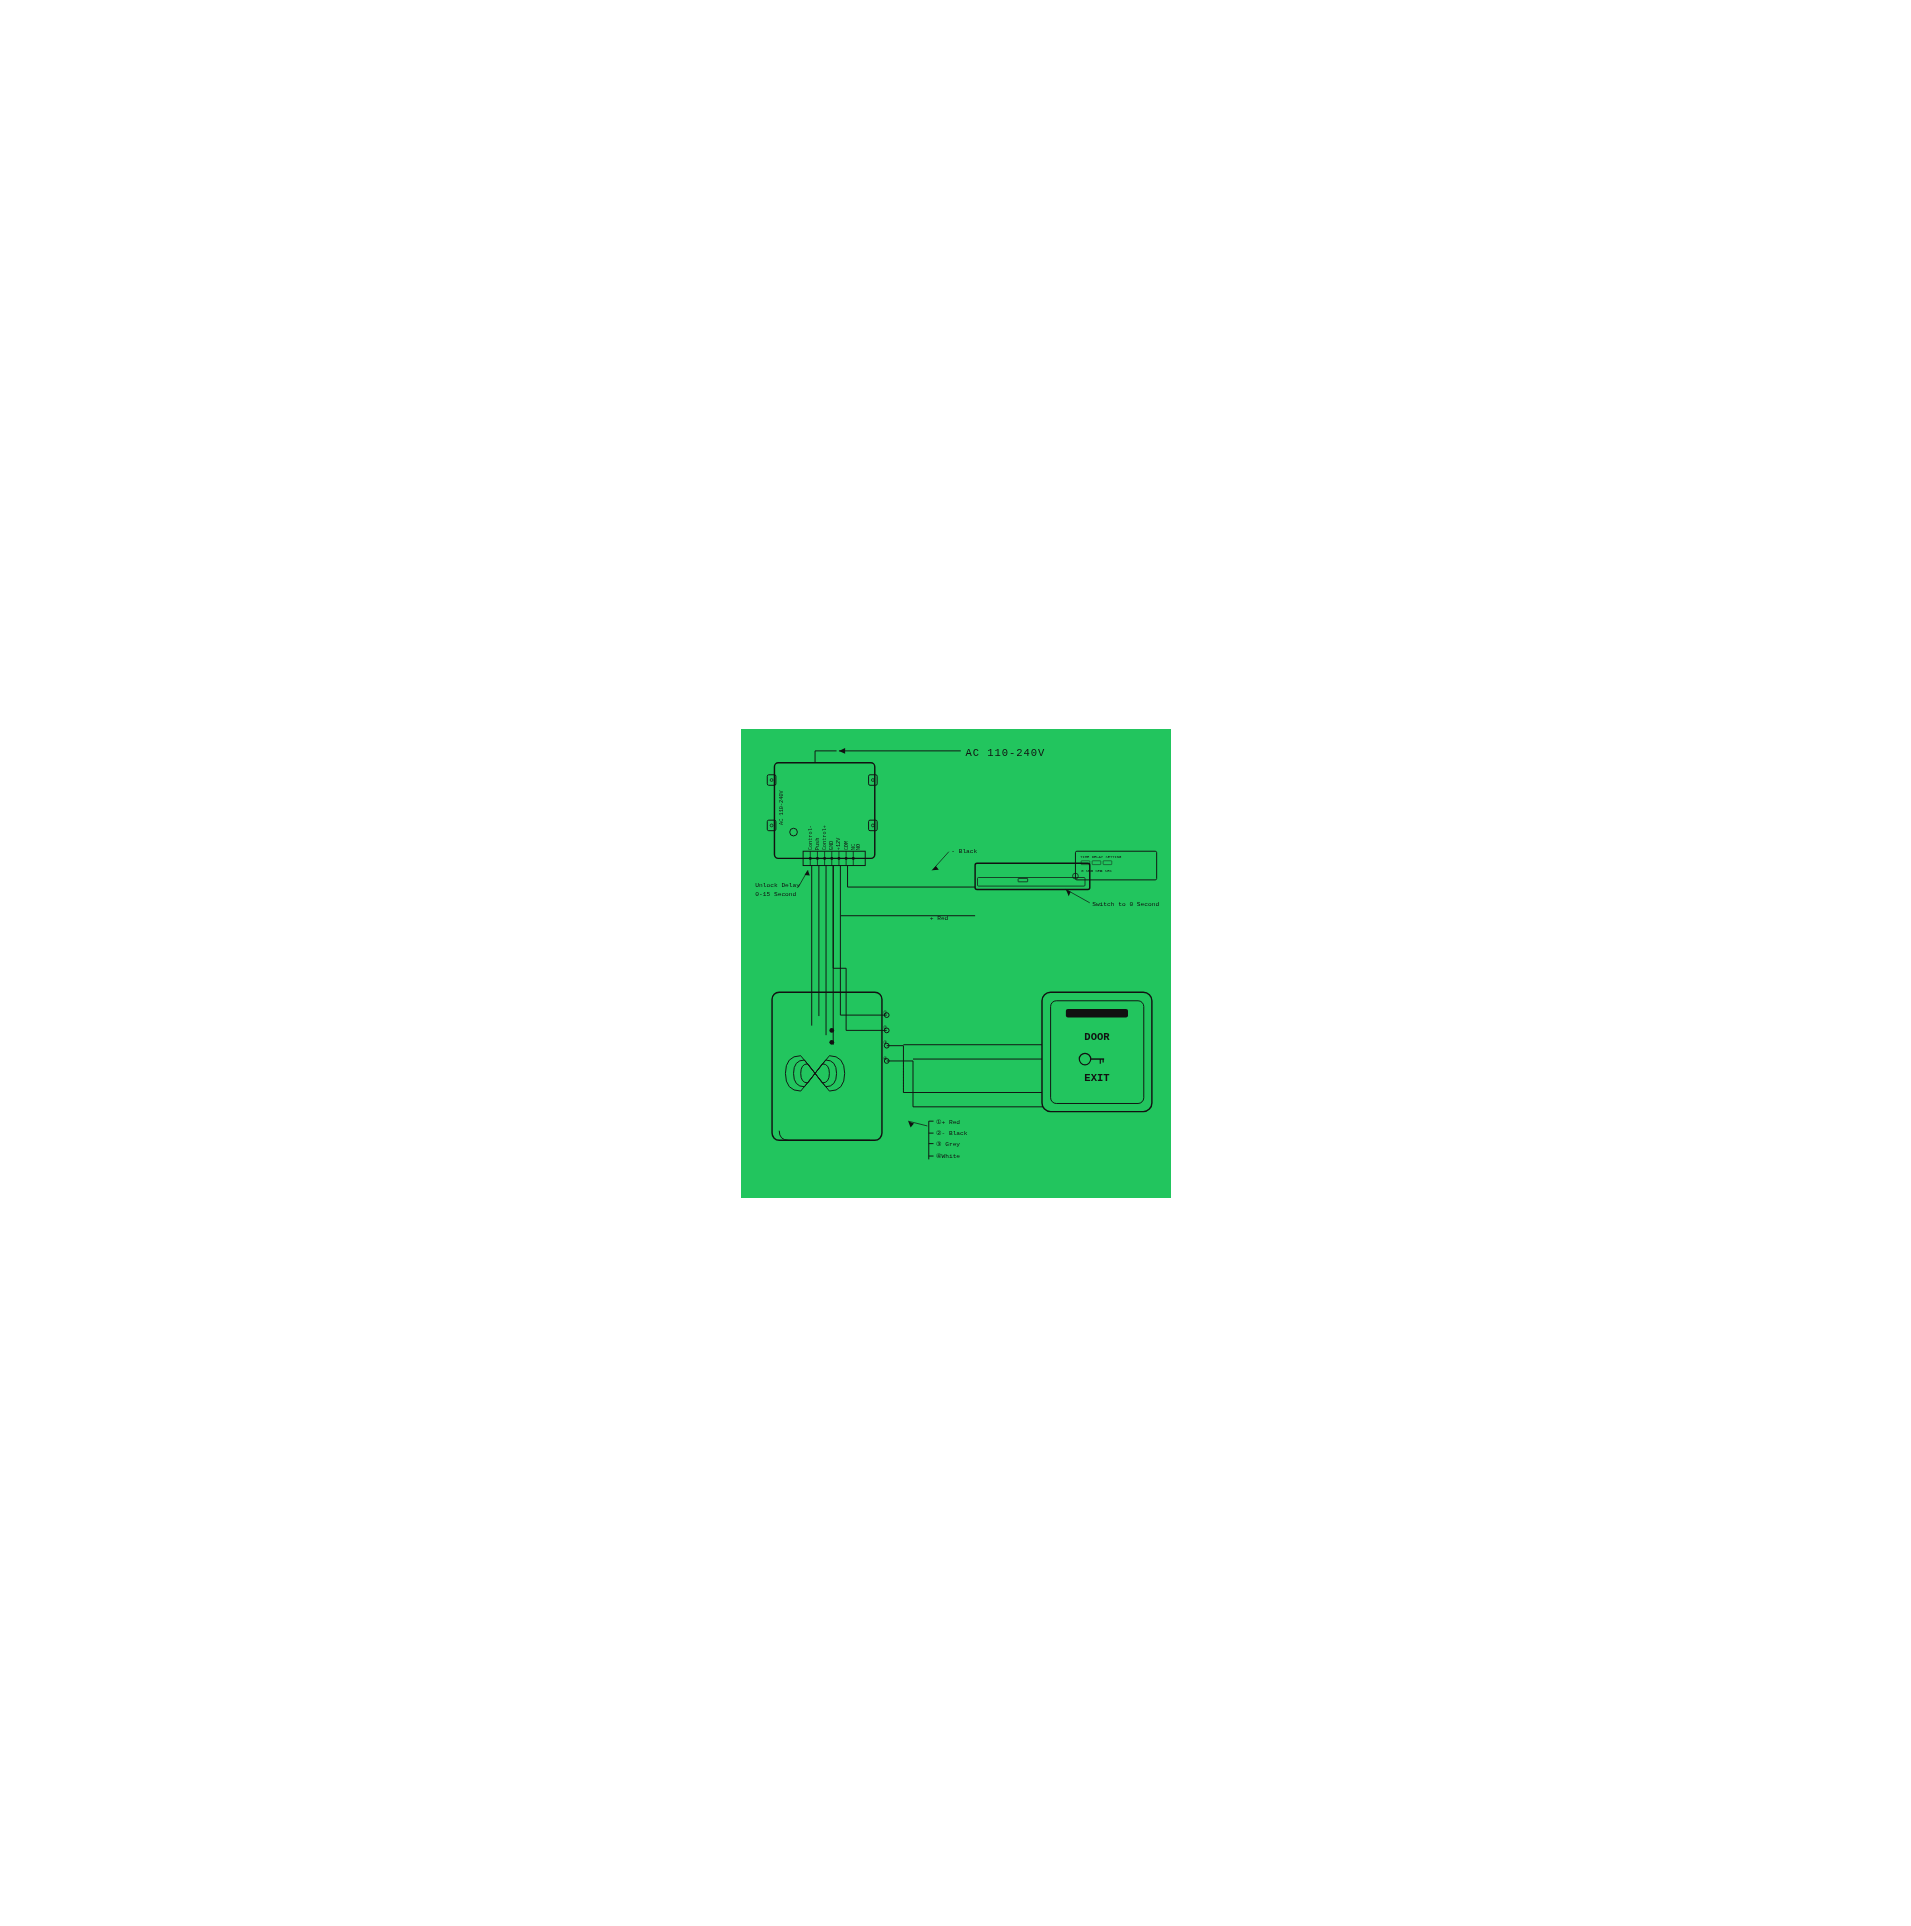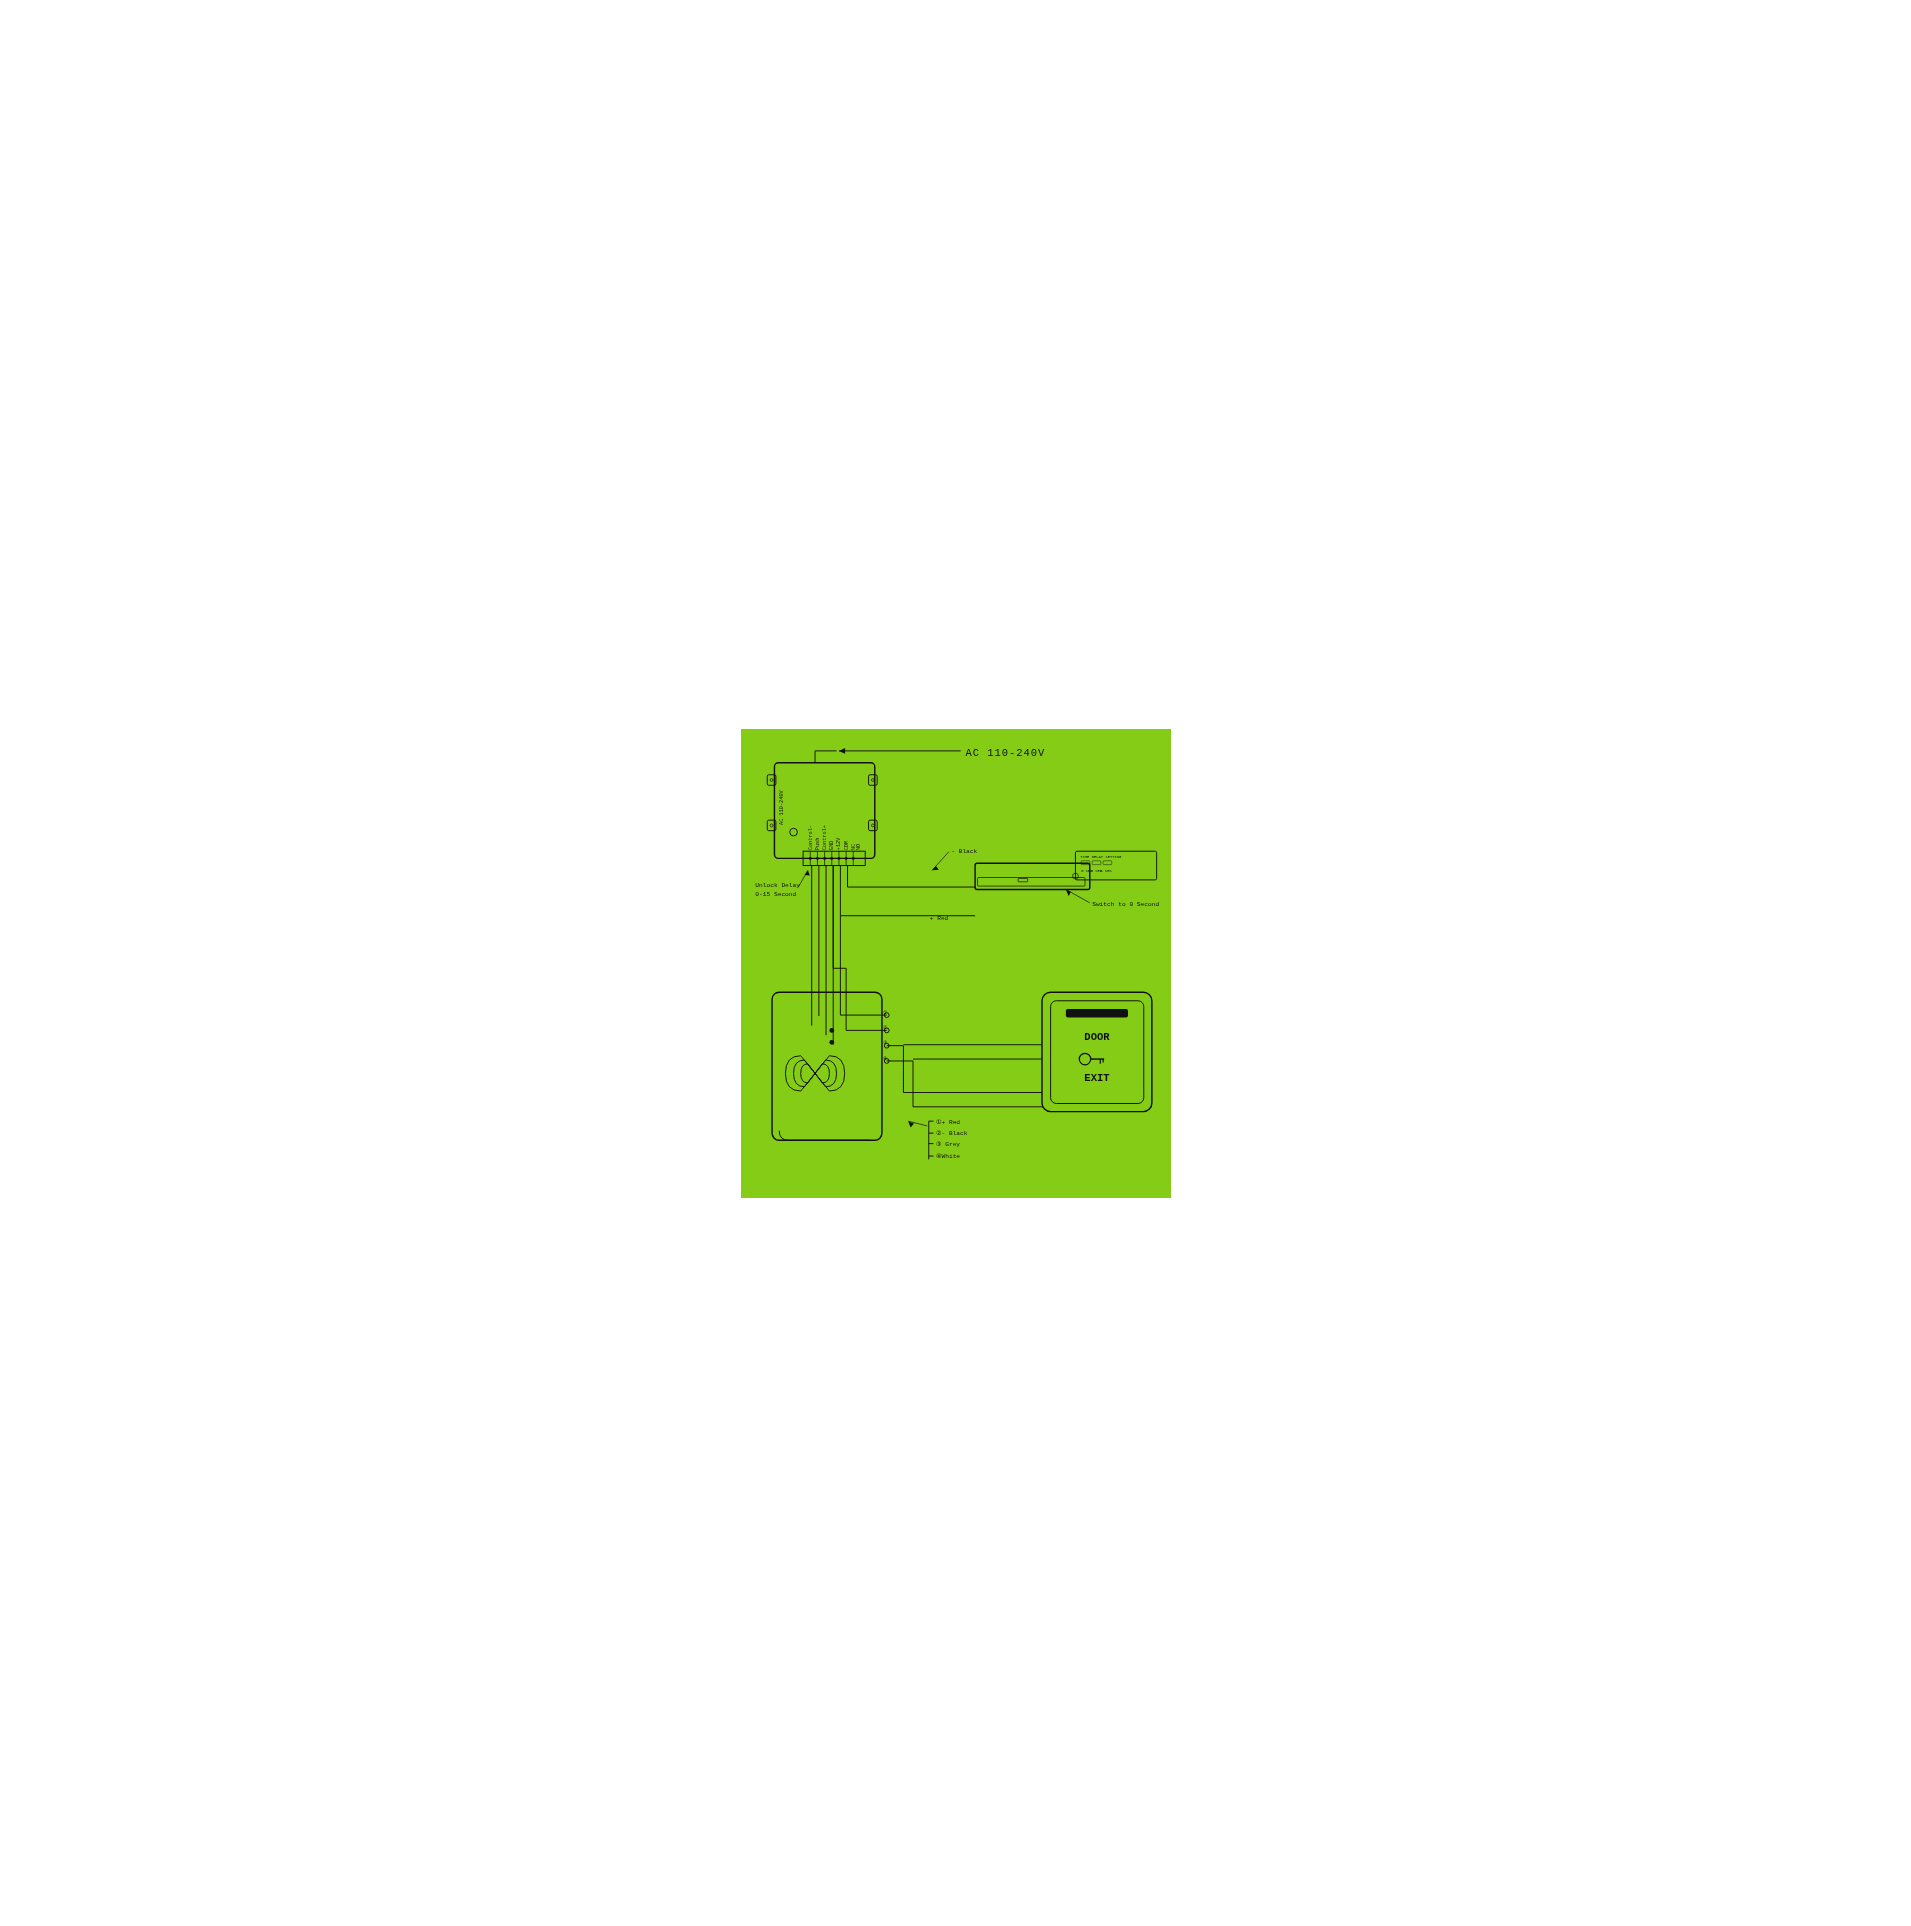--- a/index.html
+++ b/index.html
@@ -9,21 +9,21 @@
       min-height: 100vh;
       display: flex;
       align-items: center;
       justify-content: center;
       font-family: 'Courier New', Courier, monospace;
     }
     .diagram-container {
       position: relative;
       width: 430px;
       height: 469px;
-      background: #84cc16;
+      background: #22c55e;
     }
     svg {
       position: absolute;
       top: 0; left: 0;
       width: 100%; height: 100%;
     }
     .label {
       font-family: 'Courier New', Courier, monospace;
       font-size: 13px;
       fill: #111;

